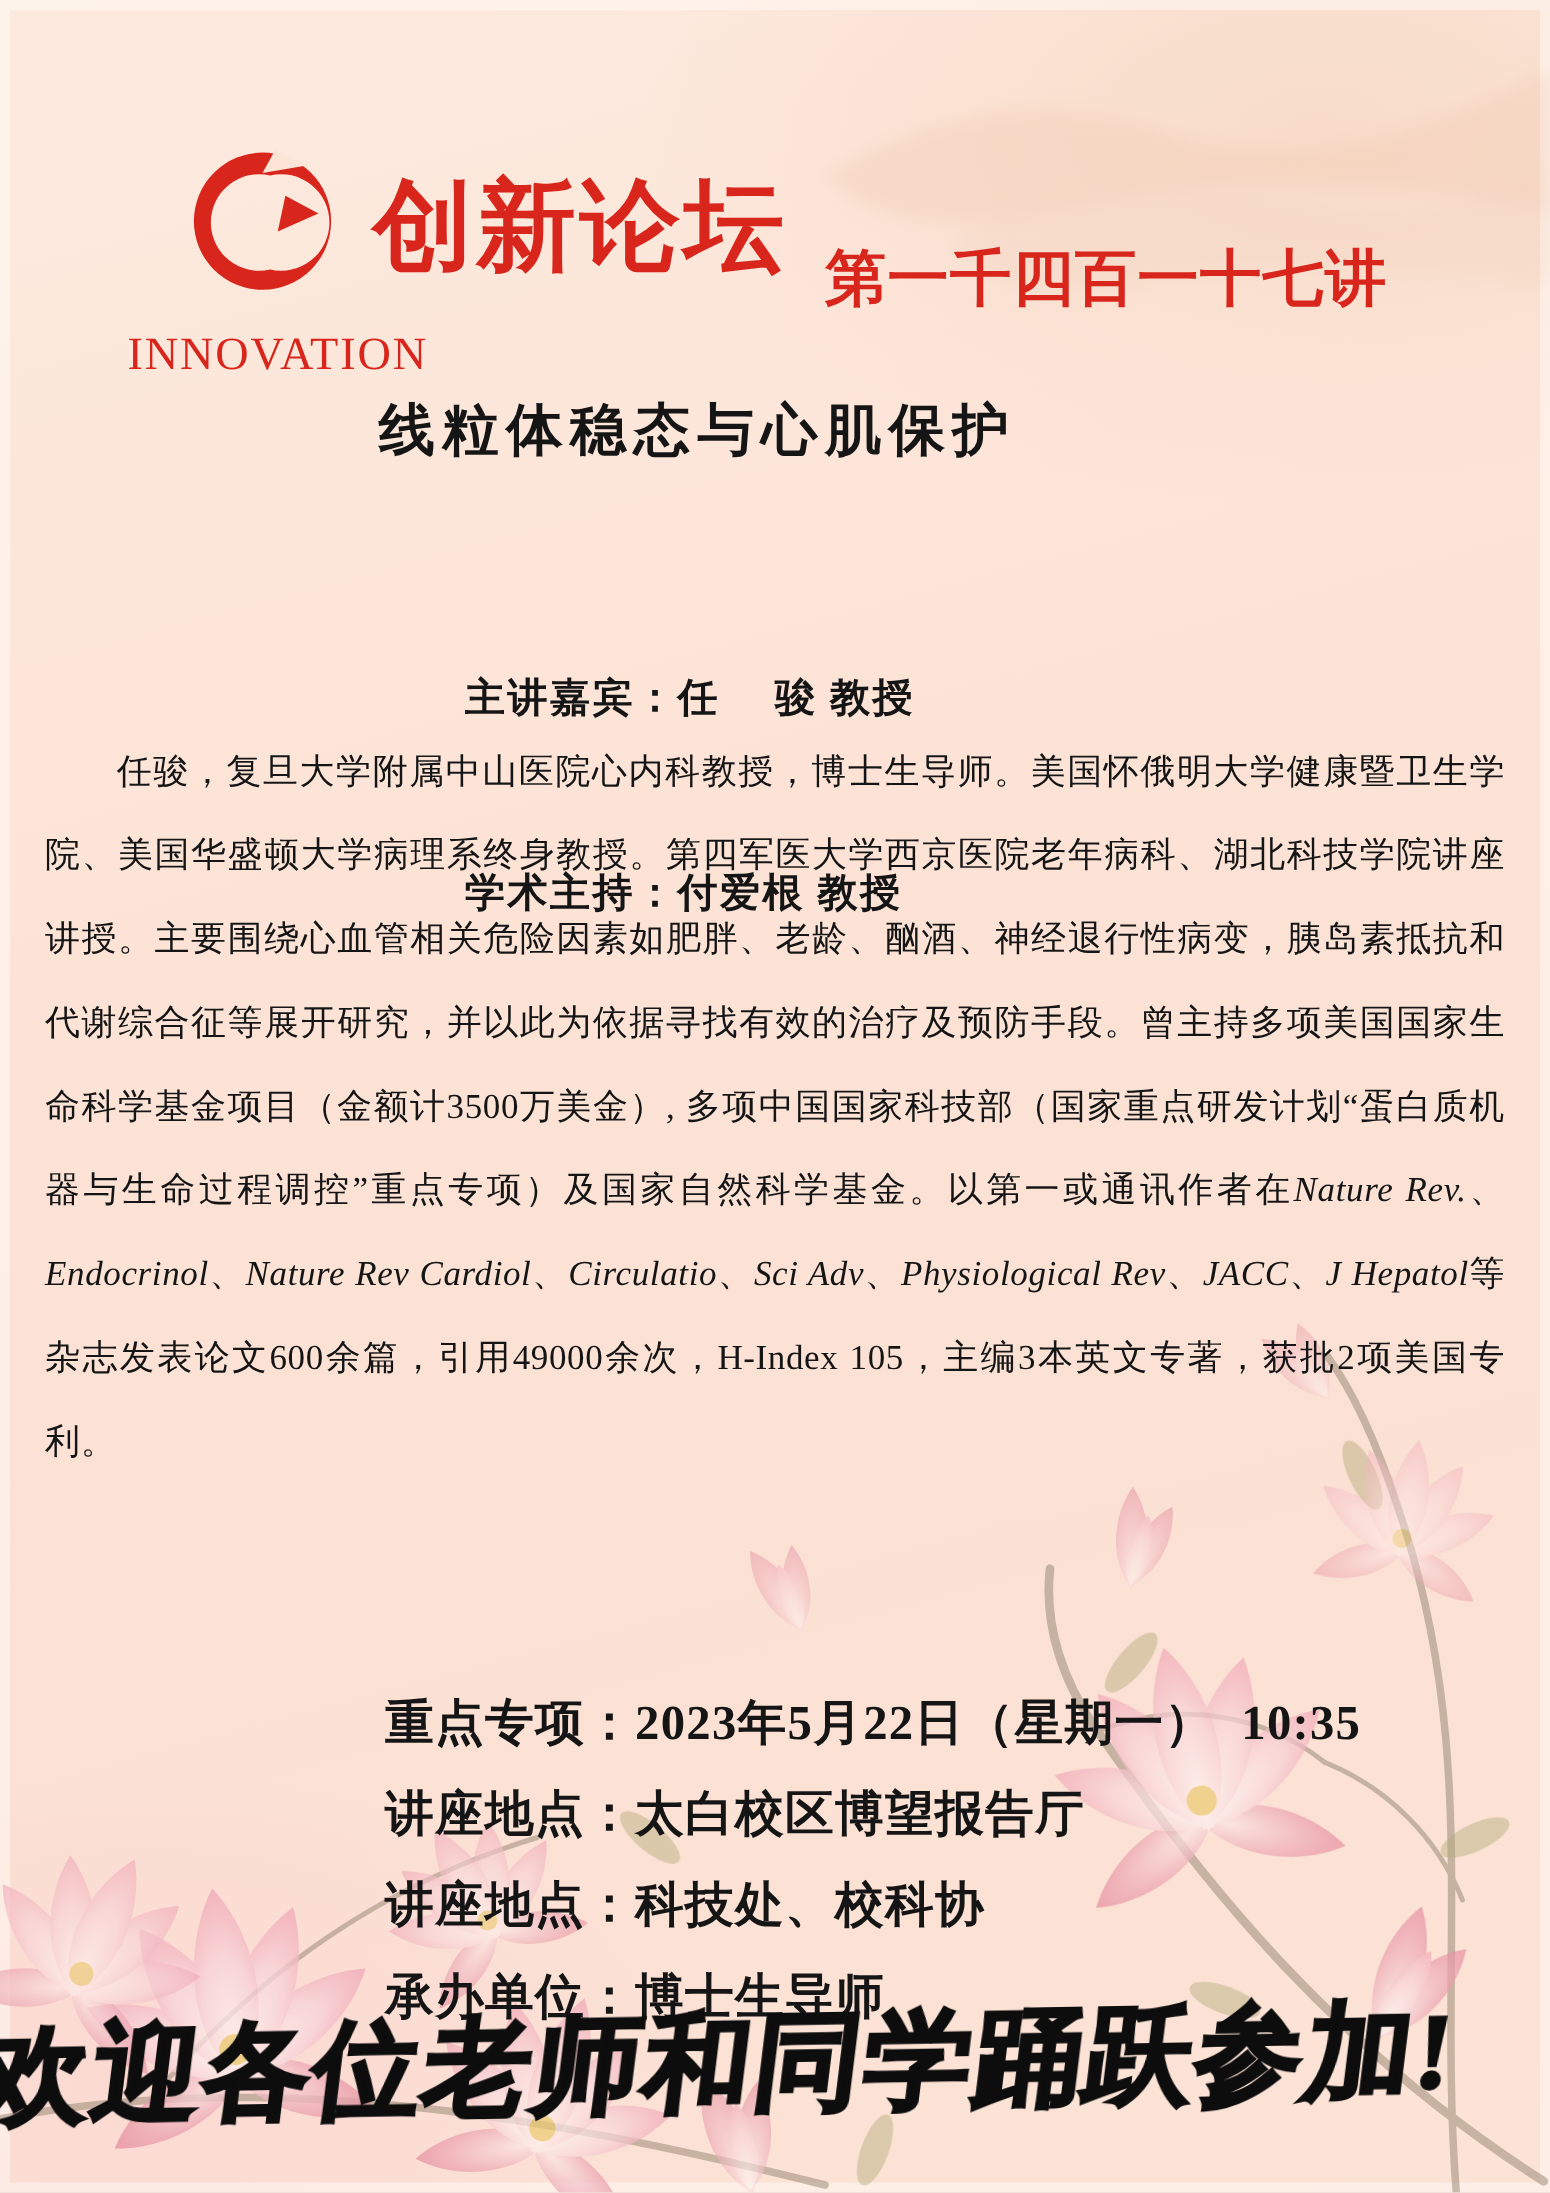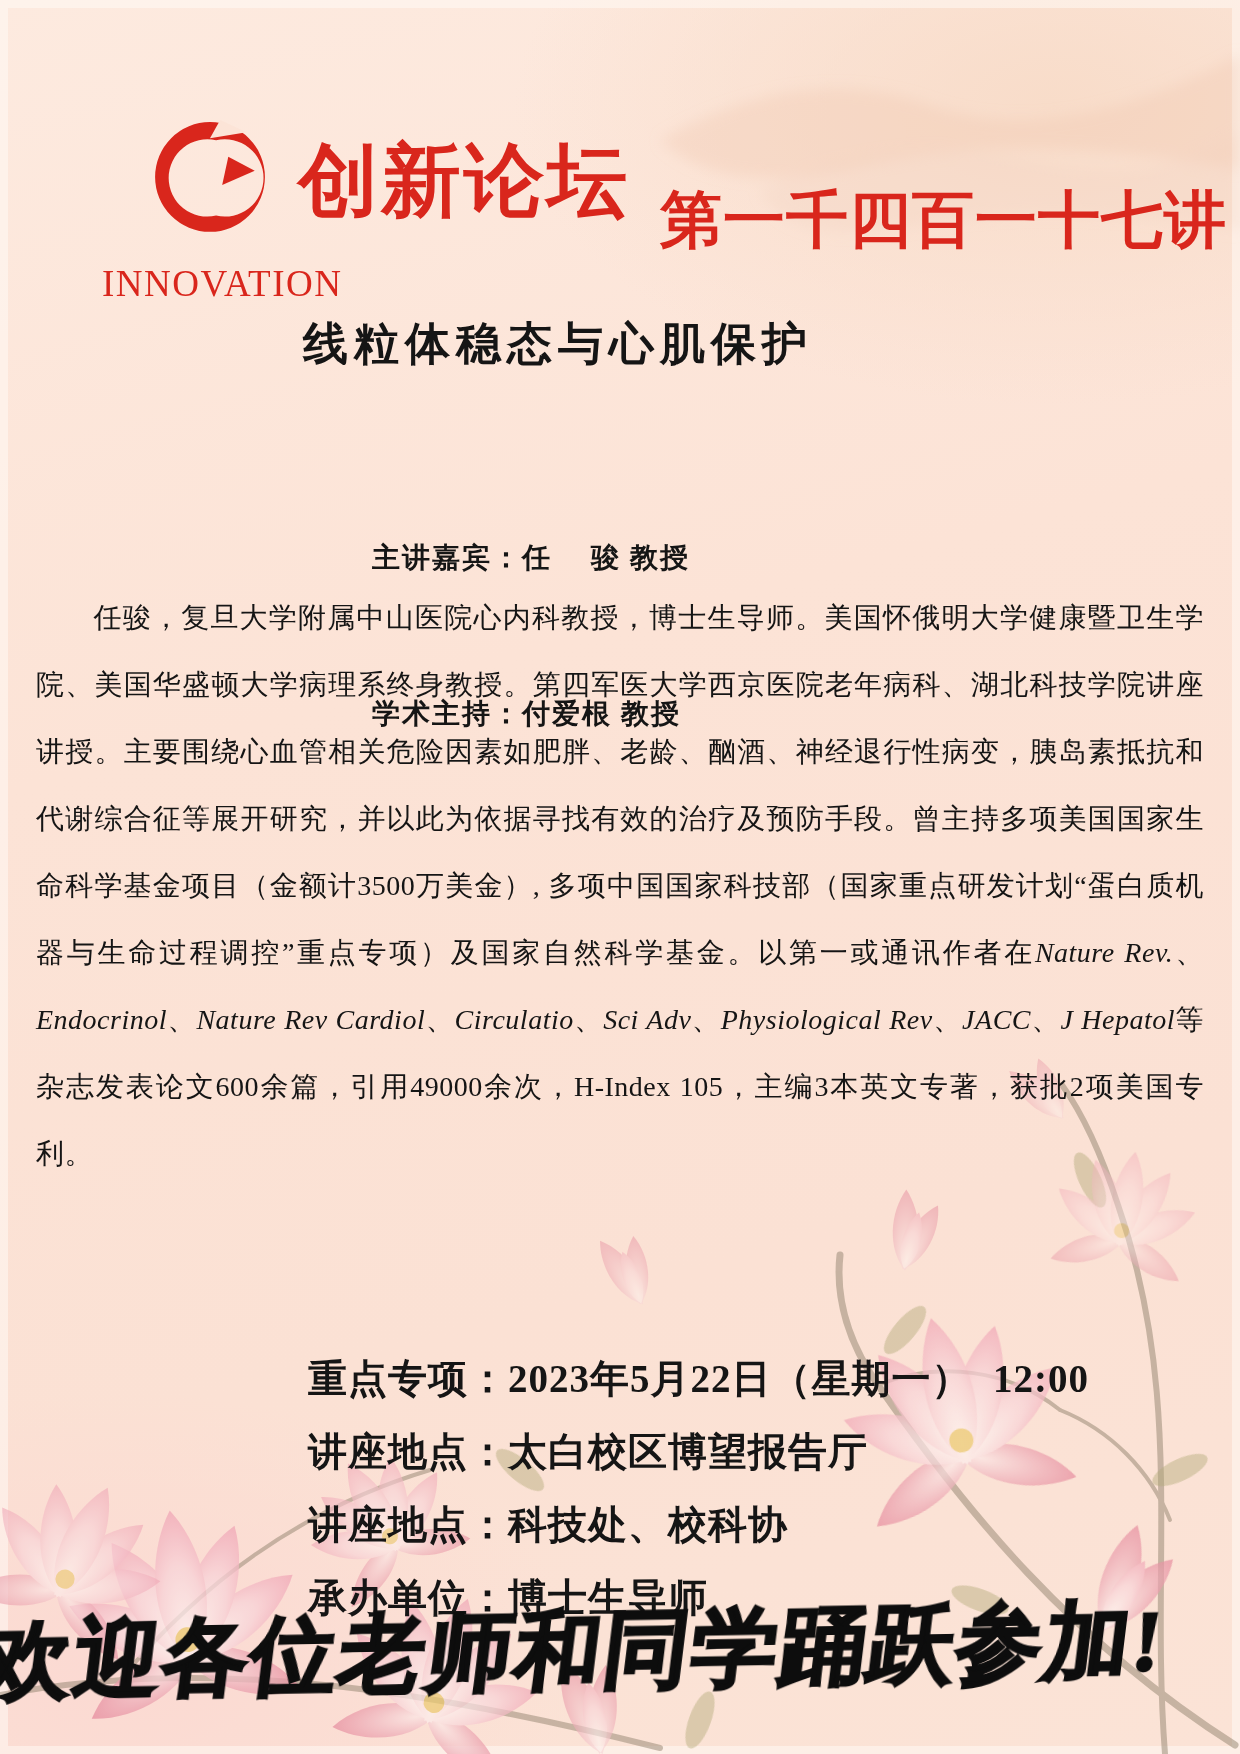--- a/index.html
+++ b/index.html
@@ -27,38 +27,38 @@
     font-size:37px;letter-spacing:1.5px;
     color:var(--accent,#d9261c);
   }
   .forum-title{
     position:absolute;left:298px;top:128px;margin:0;z-index:1;
     font-family:"Liberation Sans","DejaVu Sans",sans-serif;
     font-size:80px;font-weight:800;letter-spacing:3px;
     color:var(--accent,#d9261c);
   }
   .lecture-number{
-    position:absolute;left:660px;top:178px;z-index:1;
+    position:absolute;left:660px;top:190px;z-index:1;
     font-family:Liberation Sans, sans-serif;
-    font-size:62px;font-weight:700;letter-spacing:1px;
+    font-size:49px;font-weight:700;letter-spacing:1px;
     color:var(--accent,#d9261c);
     white-space:nowrap;
   }
 
   
   .lecture-title{
     position:absolute;left:0;right:0;top:314px;margin:0;z-index:1;
     text-align:center;
     transform:translateX(-62px);
     font-size:45px;font-weight:700;letter-spacing:6px;
   }
 
   
   .speakers{position:absolute;left:372px;top:428px;z-index:1;
-    font-size:28px;line-height:52px;font-weight:600;letter-spacing:2px;white-space:pre;}
+    font-size:32px;line-height:52px;font-weight:600;letter-spacing:2px;white-space:pre;}
 
   
   .bio{
     position:absolute;left:36px;right:36px;top:584px;margin:0;z-index:1;
     font-size:28px;line-height:67px;font-weight:400;
     text-align:justify;text-indent:2.05em;
     letter-spacing:0.5px;
   }
   .bio i{font-style:italic;}
 
@@ -171,21 +171,21 @@
   <h2 class="lecture-title">线粒体稳态与心肌保护</h2>
 
   <div class="speakers">
     <div class="speaker-line"><span>主讲嘉宾：</span><span>任　 骏 教授</span></div>
     <div class="speaker-line"><span>学术主持：</span><span>付爱根 教授</span></div>
   </div>
 
   <p class="bio"><span>任骏，复旦大学附属中山医院心内科教授，博士生导师。美国怀俄明大学健康暨卫生学院、美国华盛顿大学病理系终身教授。第四军医大学西京医院老年病科、湖北科技学院讲座讲授。主要围绕心血管相关危险因素如肥胖、老龄、酗酒、神经退行性病变，胰岛素抵抗和代谢综合征等展开研究，并以此为依据寻找有效的治疗及预防手段。曾主持多项美国国家生命科学基金项目（金额计3500万美金）, 多项中国国家科技部（国家重点研发计划“蛋白质机器与生命过程调控”重点专项）及国家自然科学基金。以第一或通讯作者在</span><i>Nature Rev.</i><span>、</span><i>Endocrinol</i><span>、</span><i>Nature Rev Cardiol</i><span>、</span><i>Circulatio</i><span>、</span><i>Sci Adv</i><span>、</span><i>Physiological Rev</i><span>、</span><i>JACC</i><span>、</span><i>J Hepatol</i><span>等杂志发表论文600余篇，引用49000余次，H-Index 105，主编3本英文专著，获批2项美国专利。</span></p>
 
   <div class="details">
-    <div class="detail-row"><span>重点专项：</span><span>2023年5月22日（星期一）  12:00</span></div>
+    <div class="detail-row"><span>重点专项：</span><span>2023年5月22日（星期一）  10:35</span></div>
     <div class="detail-row"><span>讲座地点：</span><span>太白校区博望报告厅</span></div>
     <div class="detail-row"><span>讲座地点：</span><span>科技处、校科协</span></div>
     <div class="detail-row"><span>承办单位：</span><span>博士生导师</span></div>
   </div>
 
   <div class="welcome">欢迎各位老师和同学踊跃参加!</div>
 
 </div>
 
 </body></html>

